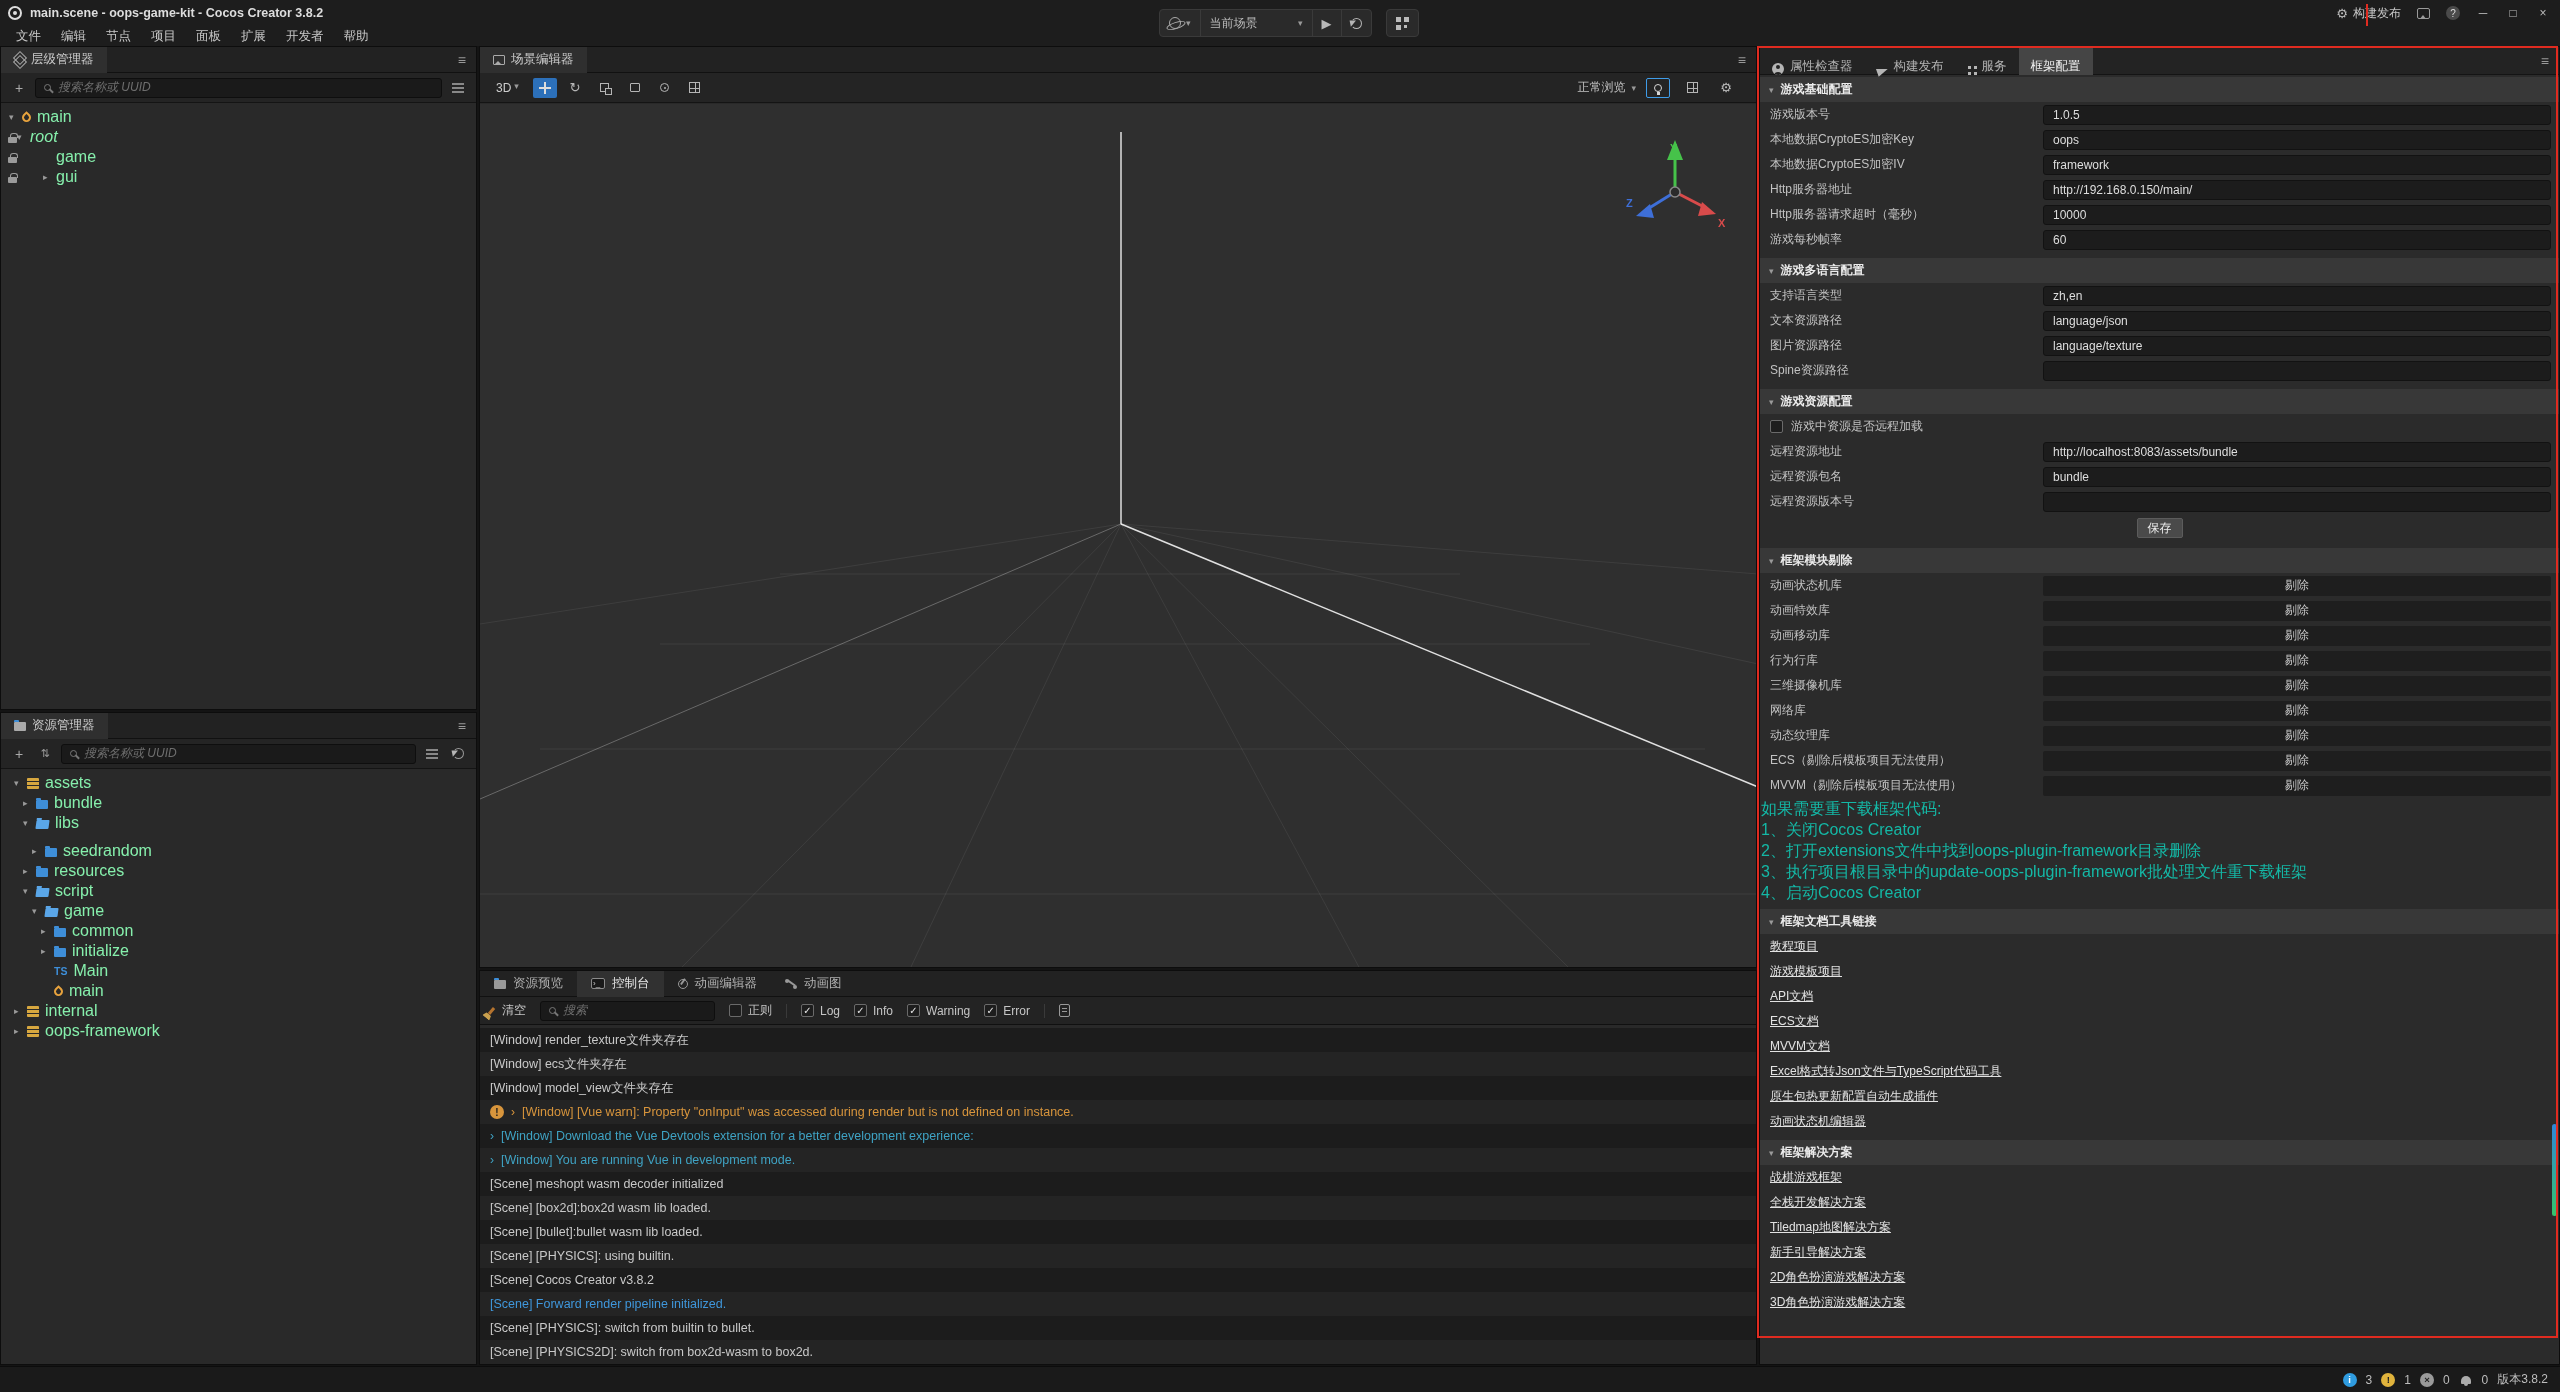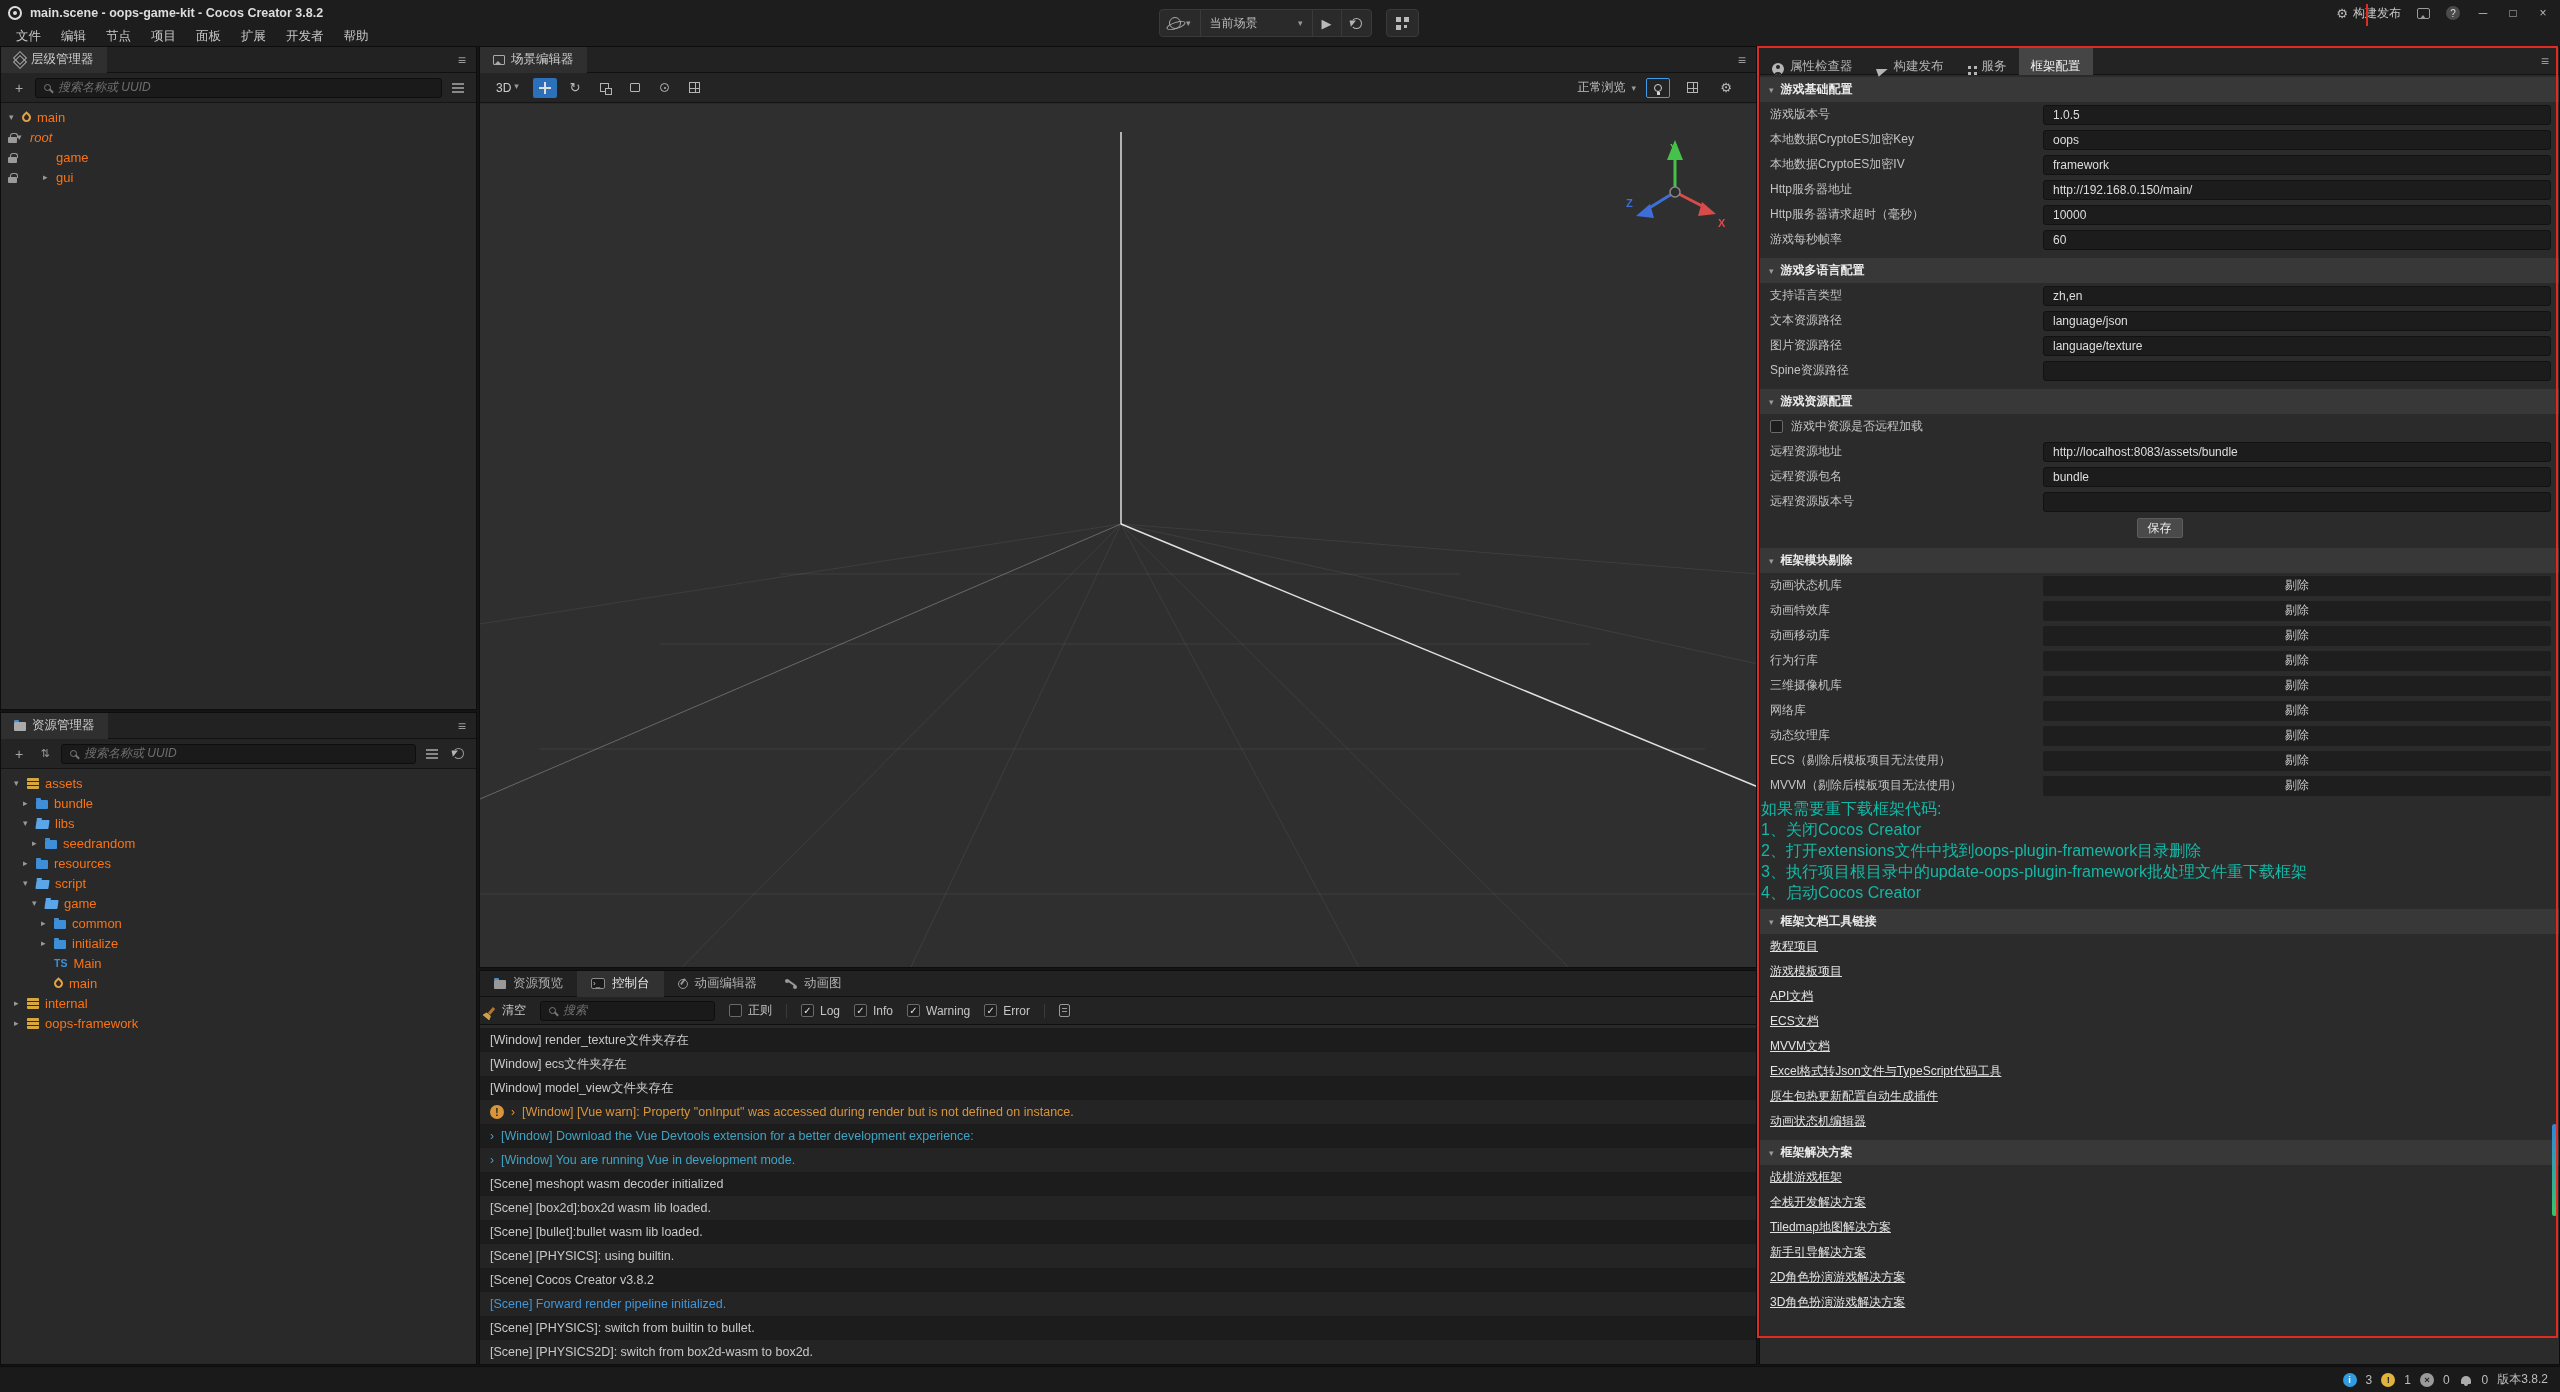--- a/index.html
+++ b/index.html
@@ -51,21 +51,21 @@
   
   .tree{padding-top:4px}
   .trow{position:relative;display:flex;align-items:center;height:20px}
   .lock-slot{display:none}
   .lock-slot.show{display:block;position:absolute;left:7px;top:10px;width:9px;height:6px;background:#9a9a9a;border-radius:1px}
   .lock-slot.show::before{content:"";position:absolute;left:1.5px;top:-4px;width:6px;height:4px;border:1.5px solid #9a9a9a;border-bottom:none;border-radius:3px 3px 0 0}
   .chev{width:13px;flex:none;color:#9a9a9a;font-size:9px;text-align:left}
   .chev.c-down::before{content:"▾"}
   .chev.c-right::before{content:"▸"}
   .ticon{flex:none;margin-right:6px;display:inline-block}
-  .tlabel{color:#f97316;font-size:13px}
+  .tlabel{color:#86efac;font-size:16px}
   .ic-cocos{width:9px;height:9px;border:2px solid #e8a33d;border-radius:0 50% 50% 50%;transform:rotate(45deg)}
   .ic-db{width:12px;height:11px;background:repeating-linear-gradient(#d7a73f 0 3px,#292929 3px 4px);border-radius:1px}
   .ic-folder{position:relative;width:12px;height:9px;background:#3e8ed8;border-radius:1px;margin-top:2px}
   .ic-folder::before{content:"";position:absolute;top:-2px;left:0;width:5px;height:2px;background:#3e8ed8;border-radius:1px 1px 0 0}
   .ic-folder-open{position:relative;width:13px;height:9px;background:#5aa6e8;border-radius:1px;margin-top:2px;transform:skewX(-8deg)}
   .ic-folder-open::before{content:"";position:absolute;top:-2px;left:0;width:5px;height:2px;background:#5aa6e8}
   .ic-ts{color:#3e8ed8;font-weight:bold;font-size:10.5px}
   .ic-ts::before{content:"TS"}
   .ic-layers{width:11px;height:11px;position:relative}
   .ic-layers::before,.ic-layers::after{content:"";position:absolute;left:1px;width:8px;height:8px;border:1.5px solid #aaa;transform:rotate(45deg)}
@@ -319,21 +319,21 @@
         <span class="tlabel">bundle</span>
       </div>
 
       <div class="trow" style="padding-left: 22px;">
 
         <span class="chev c-down"></span>
         <span class="ticon ic-folder-open"></span>
         <span class="tlabel">libs</span>
       </div>
 
-      <div class="trow" style="padding-left: 31px;">
+      <div class="trow" style="padding-left: 31px; margin-top: 8px;">
 
         <span class="chev c-right"></span>
         <span class="ticon ic-folder"></span>
         <span class="tlabel">seedrandom</span>
       </div>
 
       <div class="trow" style="padding-left: 22px;">
 
         <span class="chev c-right"></span>
         <span class="ticon ic-folder"></span>

